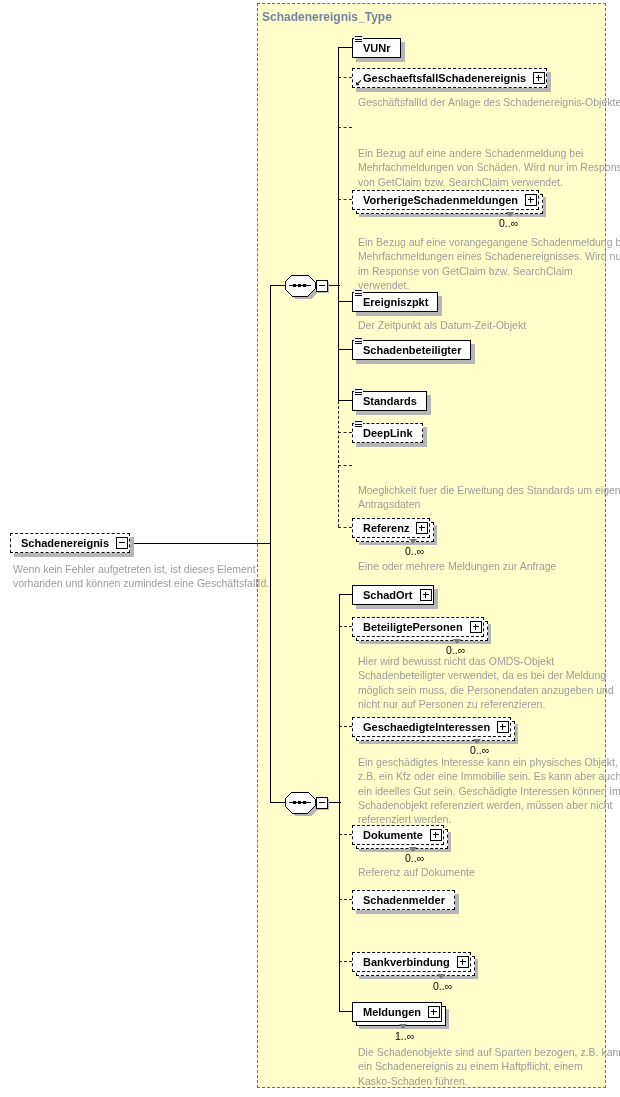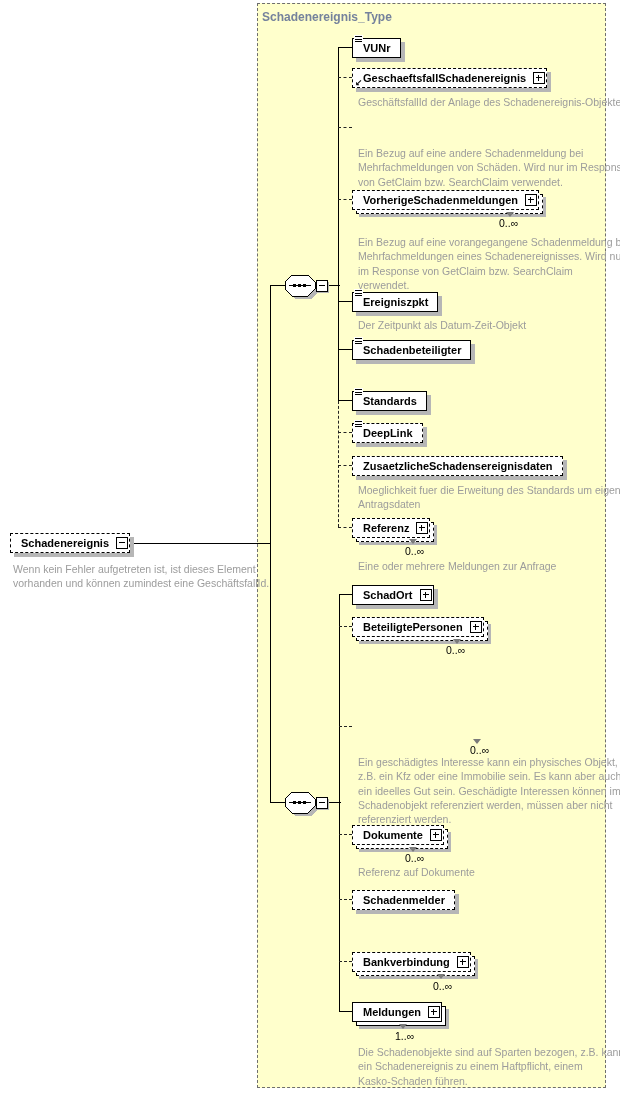--- a/index.html
+++ b/index.html
@@ -208,25 +208,20 @@
     </div>
   </div>
 
   <div class="node dashed" style="left:352px;top:423px">
     <div class="box">
       <span class="lines-icon"></span>
       <span>DeepLink</span>
     </div>
   </div>
 
-  <div class="node dashed" style="left:352px;top:456px">
-    <div class="box">
-      <span>ZusaetzlicheSchadensereignisdaten</span>
-    </div>
-  </div>
   <div class="desc" style="left:358px;top:483px">Moeglichkeit fuer die Erweitung des Standards um eigene
 Antragsdaten</div>
 
   <div class="node dashed has-plus stacked" style="left:352px;top:518px">
     <div class="back"></div>
     <div class="box">
       <span>Referenz</span>
       <span class="plus"></span>
     </div>
   </div>
@@ -243,21 +238,32 @@
 
   <div class="node dashed has-plus stacked" style="left:352px;top:617px">
     <div class="back"></div>
     <div class="box">
       <span>BeteiligtePersonen</span>
       <span class="plus"></span>
     </div>
   </div>
   <span class="tri" style="left:453px;top:639px"></span>
   <div class="card" style="left:446px;top:644px">0..∞</div>
-
+  <div class="desc" style="left:358px;top:654px">Hier wird bewusst nicht das OMDS-Objekt
+Schadenbeteiligter verwendet, da es bei der Meldung
+möglich sein muss, die Personendaten anzugeben und
+nicht nur auf Personen zu referenzieren.</div>
+
+  <div class="node dashed has-plus stacked" style="left:352px;top:717px">
+    <div class="back"></div>
+    <div class="box">
+      <span>GeschaedigteInteressen</span>
+      <span class="plus"></span>
+    </div>
+  </div>
   <span class="tri" style="left:473px;top:739px"></span>
   <div class="card" style="left:470px;top:744px">0..∞</div>
   <div class="desc" style="left:358px;top:755px">Ein geschädigtes Interesse kann ein physisches Objekt,
 z.B. ein Kfz oder eine Immobilie sein. Es kann aber auch
 ein ideelles Gut sein. Geschädigte Interessen können im
 Schadenobjekt referenziert werden, müssen aber nicht
 referenziert werden.</div>
 
   <div class="node dashed has-plus stacked" style="left:352px;top:825px">
     <div class="back"></div>

